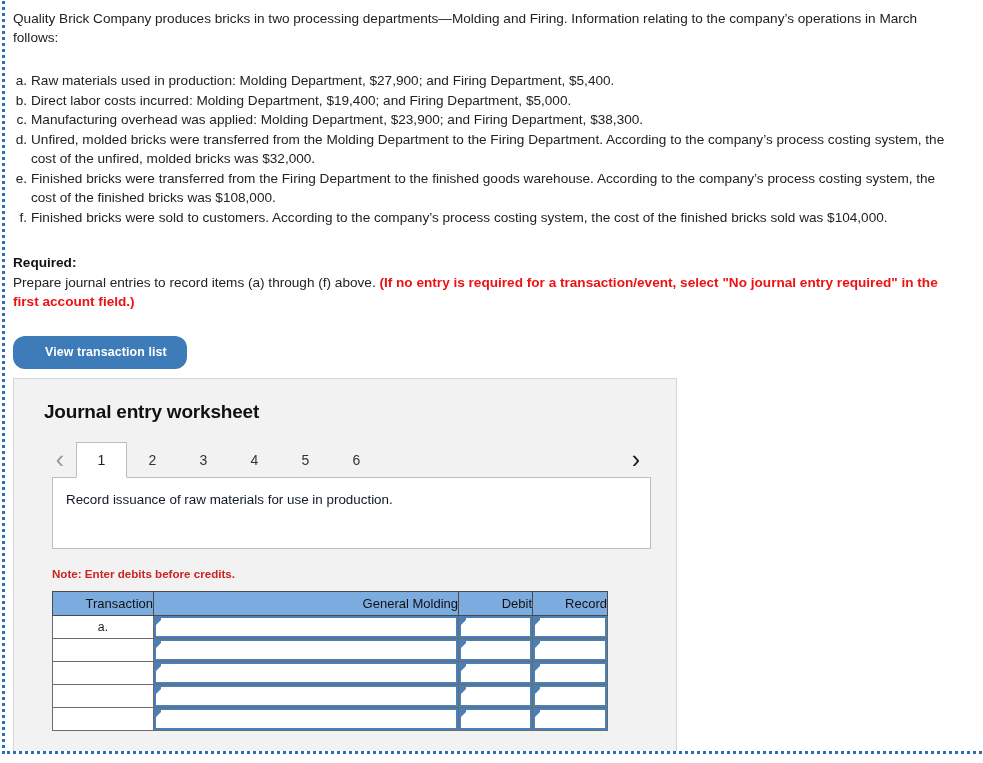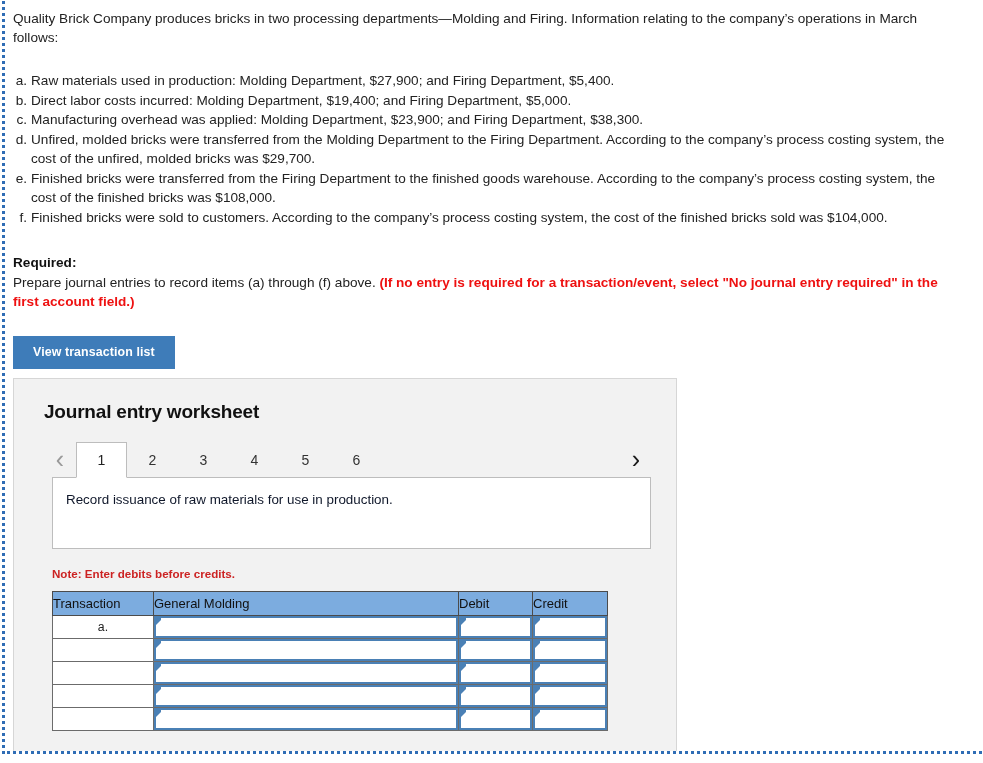--- a/index.html
+++ b/index.html
@@ -88,22 +88,22 @@
   }
 
   .view-tx-btn {
     margin-top: 24px;
     display: inline-block;
     background: #3e7cb9;
     color: #ffffff;
     font-size: 12.4px;
     font-weight: bold;
     border: none;
-    border-radius: 0;
-    padding: 9px 20px 10px 20px;
+    border-radius: 12px;
+    padding: 9px 20px 10px 32px;
     cursor: pointer;
     font-family: "Liberation Sans", sans-serif;
     letter-spacing: 0.1px;
   }
 
   
   .worksheet-panel {
     margin-top: 9px;
     width: 664px;
     background: #f2f2f2;
@@ -203,21 +203,21 @@
     table-layout: fixed;
   }
   .journal-table th {
     background: #7cacdf;
     border: 1px solid #4b4b4b;
     color: #111;
     font-size: 13px;
     font-weight: normal;
     height: 23px;
     padding: 0;
-    text-align: left;
+    text-align: right;
   }
   .col-transaction { width: 101px; }
   .col-journal { width: 305px; }
   .col-debit { width: 74px; }
   .col-credit { width: 75px; }
 
   .journal-table td {
     border: 1px solid #6b6b6b;
     height: 22px;
     padding: 0;
@@ -271,21 +271,21 @@
         <li>
           <span class="marker">b.</span>
           <span class="body">Direct labor costs incurred: Molding Department, $19,400; and Firing Department, $5,000.</span>
         </li>
         <li>
           <span class="marker">c.</span>
           <span class="body">Manufacturing overhead was applied: Molding Department, $23,900; and Firing Department, $38,300.</span>
         </li>
         <li>
           <span class="marker">d.</span>
-          <span class="body">Unfired, molded bricks were transferred from the Molding Department to the Firing Department. According to the company’s process costing system, the cost of the unfired, molded bricks was $29,700.</span>
+          <span class="body">Unfired, molded bricks were transferred from the Molding Department to the Firing Department. According to the company’s process costing system, the cost of the unfired, molded bricks was $32,000.</span>
         </li>
         <li>
           <span class="marker">e.</span>
           <span class="body">Finished bricks were transferred from the Firing Department to the finished goods warehouse. According to the company’s process costing system, the cost of the finished bricks was $108,000.</span>
         </li>
         <li>
           <span class="marker">f.</span>
           <span class="body">Finished bricks were sold to customers. According to the company’s process costing system, the cost of the finished bricks sold was $104,000.</span>
         </li>
       </ul>
@@ -325,21 +325,21 @@
           <col class="col-transaction">
           <col class="col-journal">
           <col class="col-debit">
           <col class="col-credit">
         </colgroup>
         <thead>
           <tr id="journal-head-row">
               <th>Transaction</th>
               <th>General Molding</th>
               <th>Debit</th>
-              <th>Credit</th>
+              <th>Record</th>
             </tr>
         </thead>
         <tbody id="journal-body">
             <tr>
               <td class="td-label">a.</td>
               <td class="cell-pad">
                 <div class="cell-input"></div>
               </td>
               <td class="cell-pad">
                 <div class="cell-input"></div>

